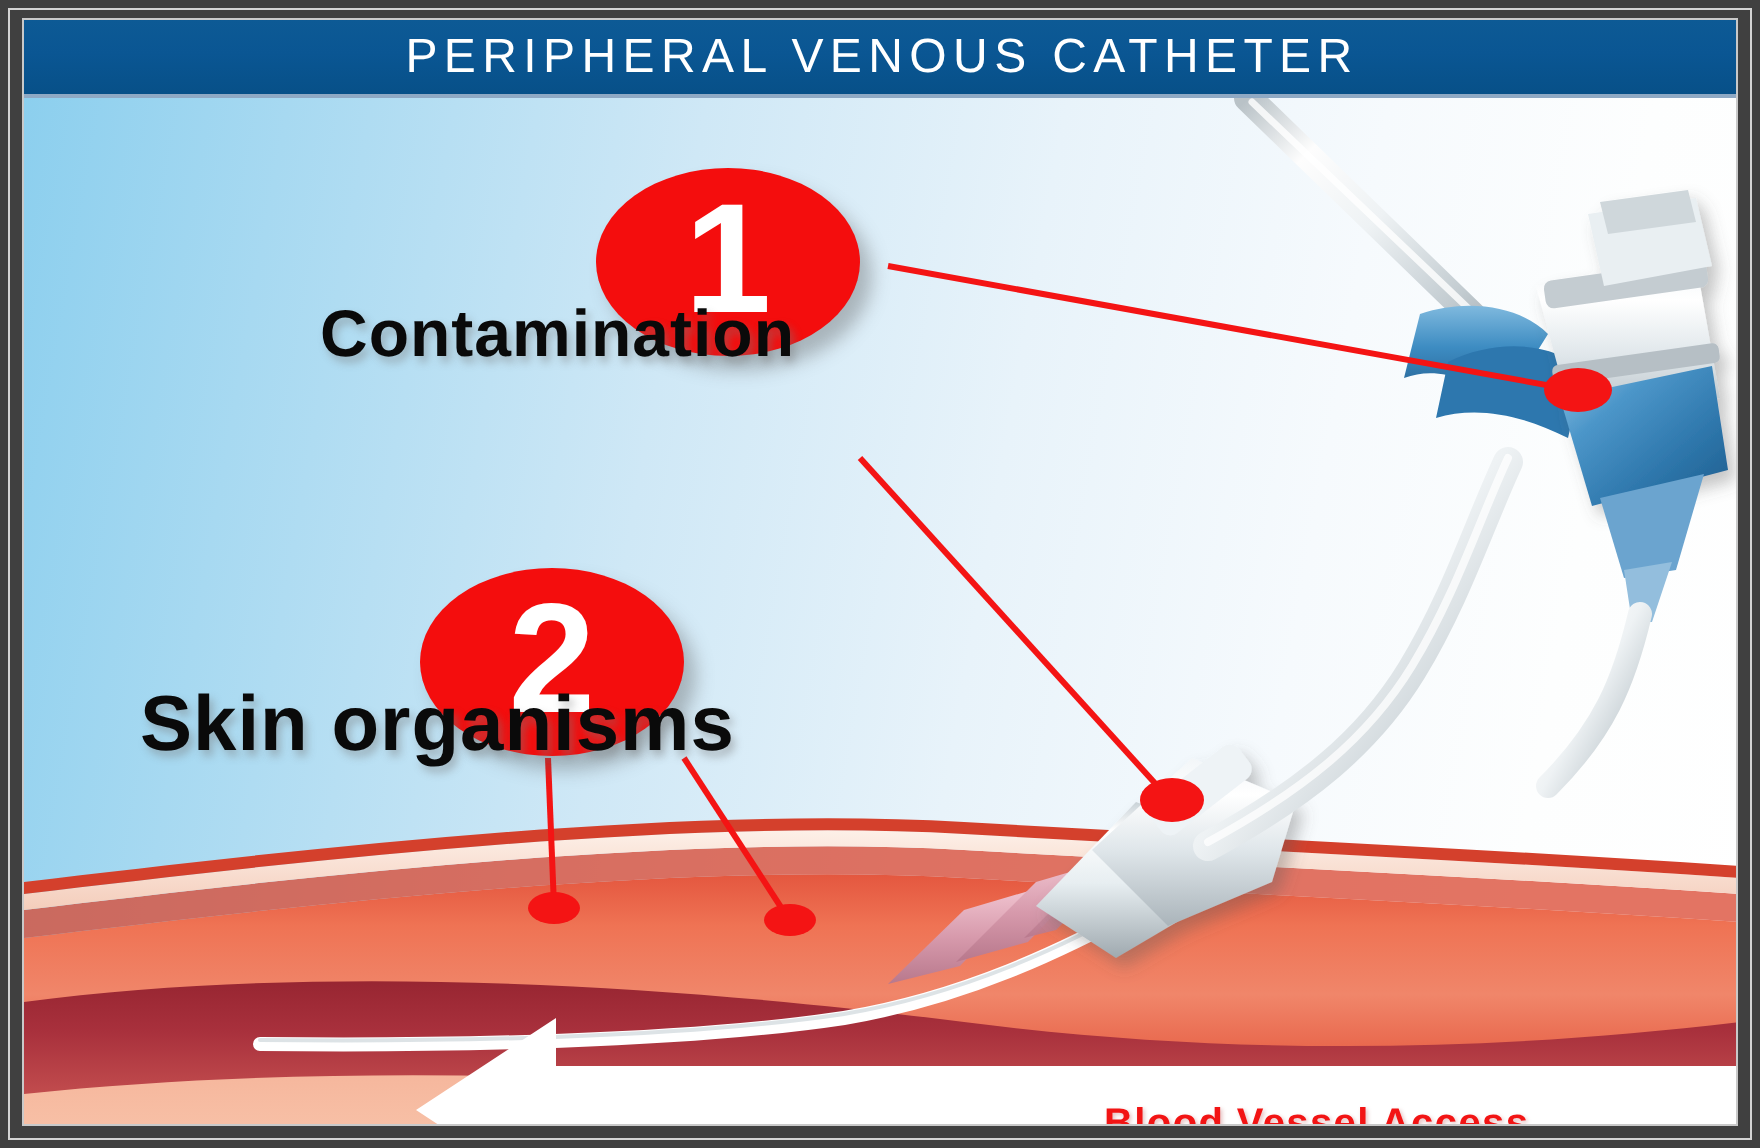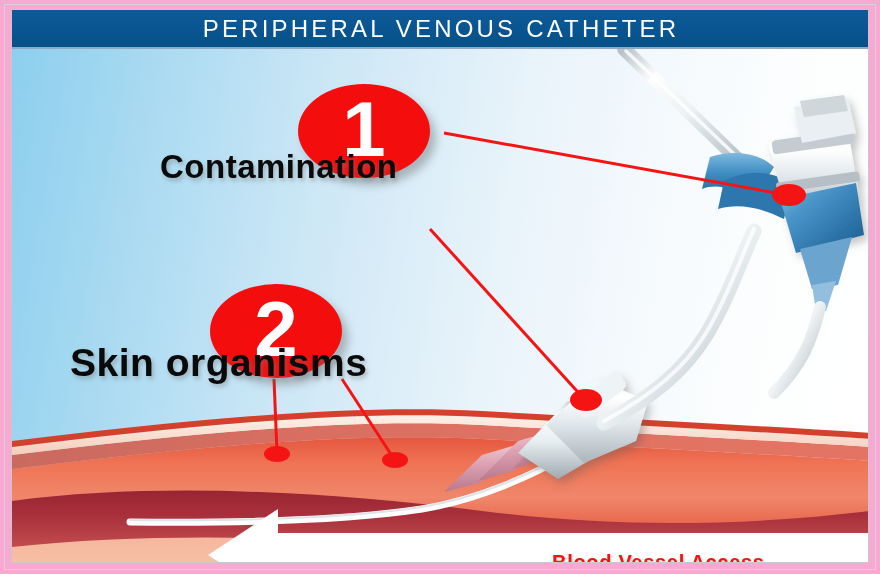--- a/index.html
+++ b/index.html
@@ -1,18 +1,18 @@
 <!DOCTYPE html>
 <html><head>
 <meta charset="utf-8">
 <style>
   html,body{margin:0;padding:0;background:#ffffff;}
   body{width:880px;height:574px;overflow:hidden;font-family:"Liberation Sans",sans-serif;}
 
-  #frame{position:relative;width:880px;height:574px;background:#f9a8d4;box-sizing:border-box;padding-left:28px;}
+  #frame{position:relative;width:880px;height:574px;background:#404040;box-sizing:border-box;padding-left:28px;}
 
   
   #outer-rule{position:absolute;left:4px;top:4px;width:872px;height:566px;border:1px solid #d4d4d4;box-sizing:border-box;}
 
   #card{position:absolute;left:11px;top:9px;width:858px;height:554px;box-sizing:border-box;
         border:1px solid #c9c9c9;background:#fff;overflow:hidden;}
 
   
   #title-bar{position:absolute;left:0;top:0;width:858px;height:37px;
      background:linear-gradient(180deg,#0d5a95 0%,#0a5693 45%,#075088 100%);

